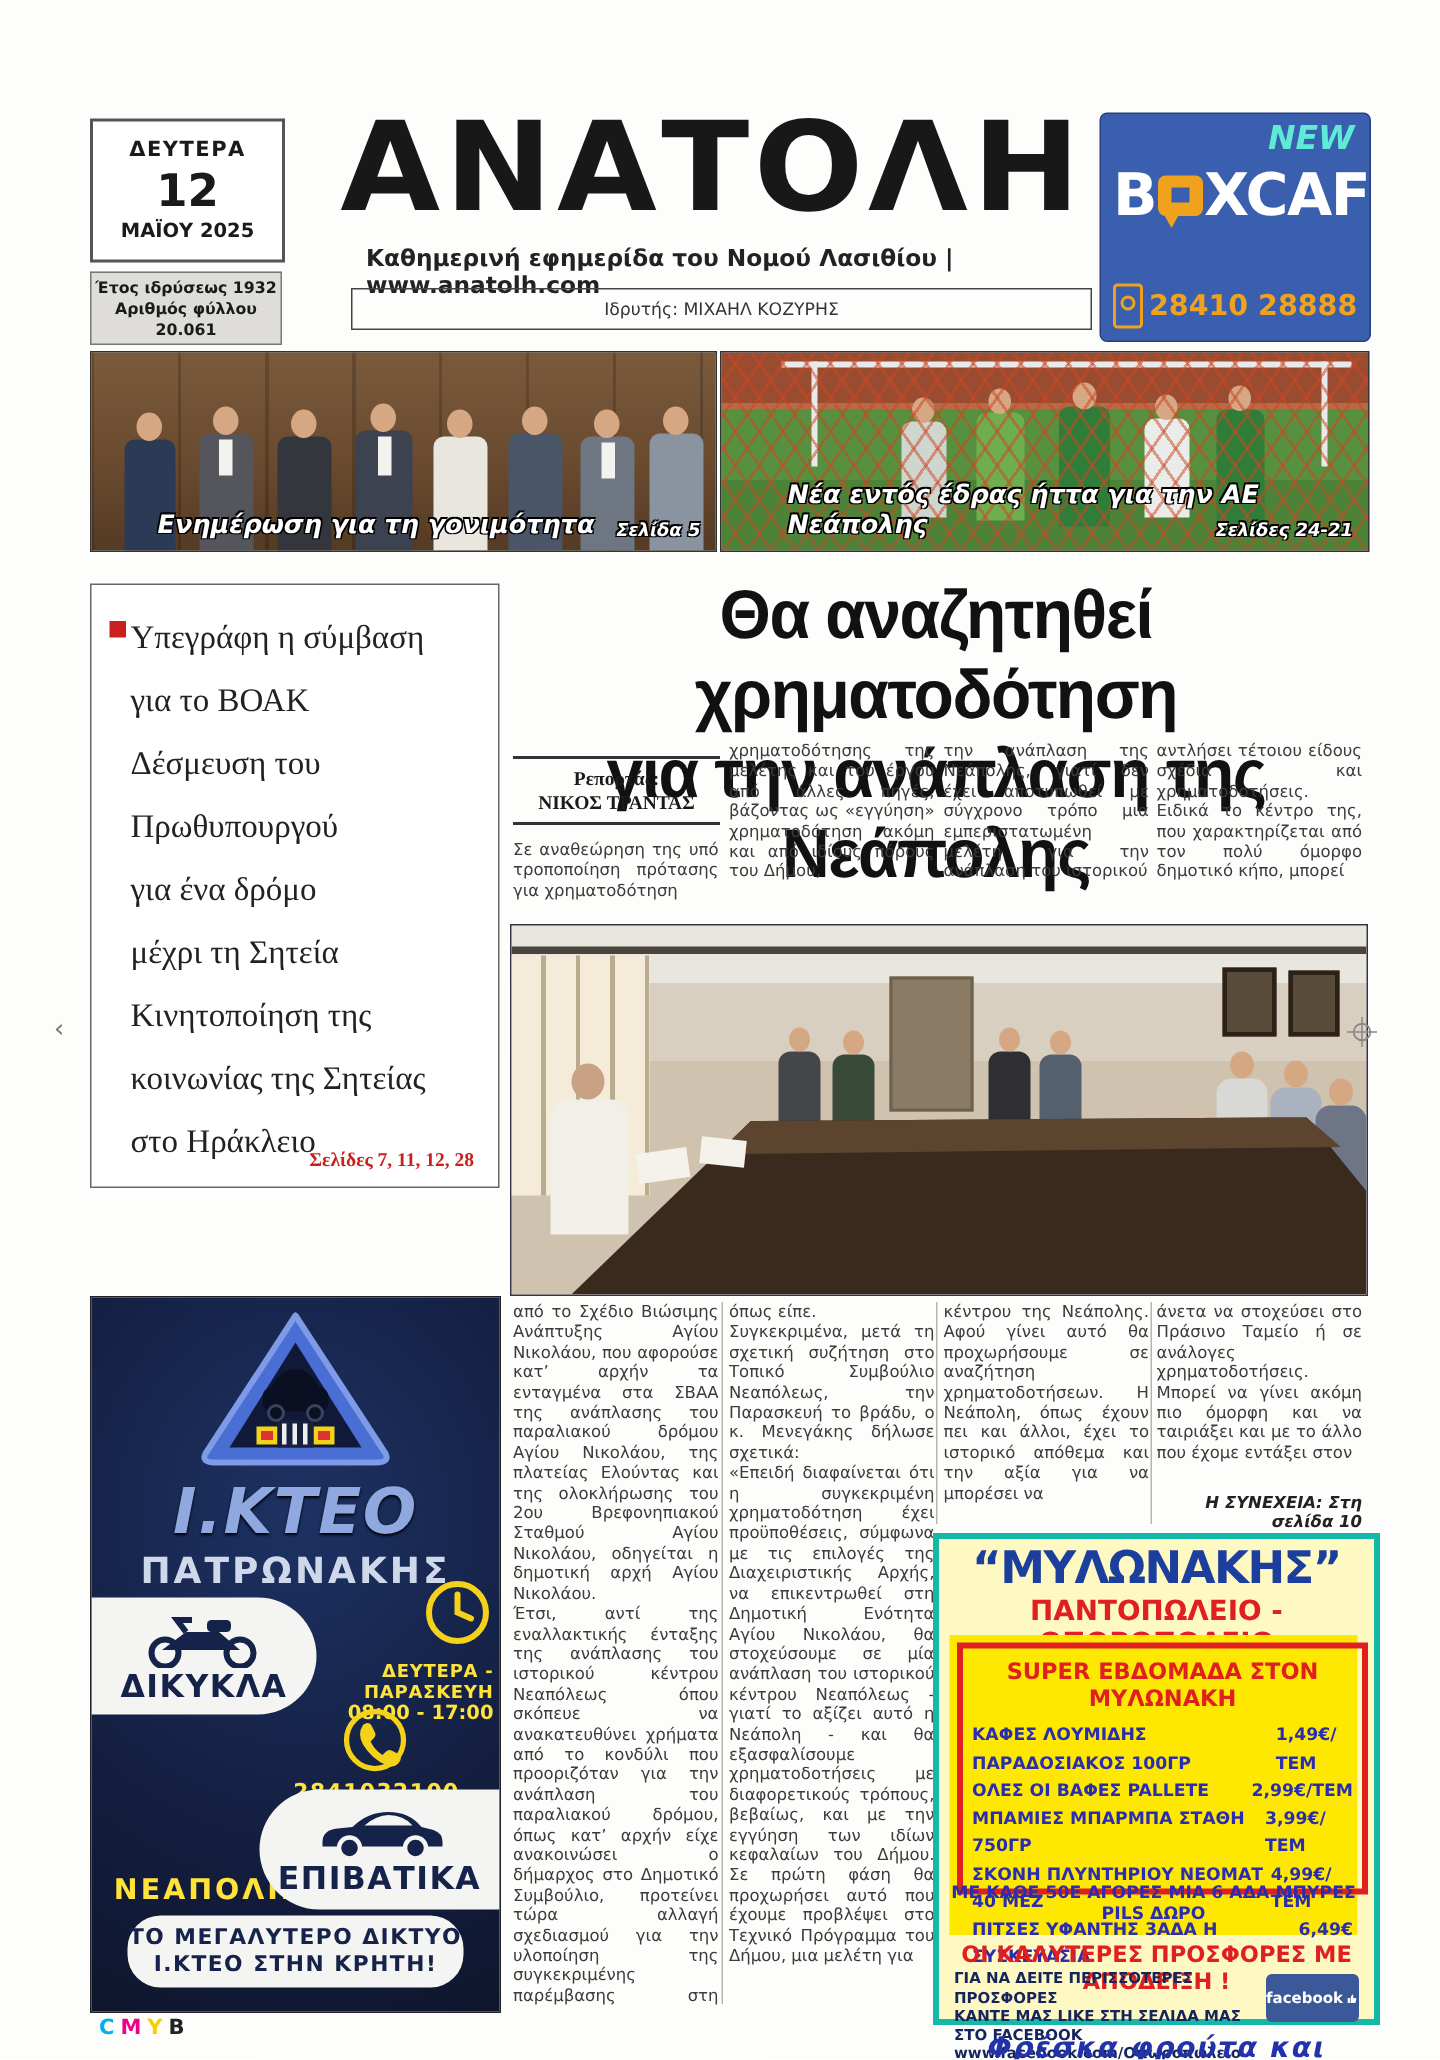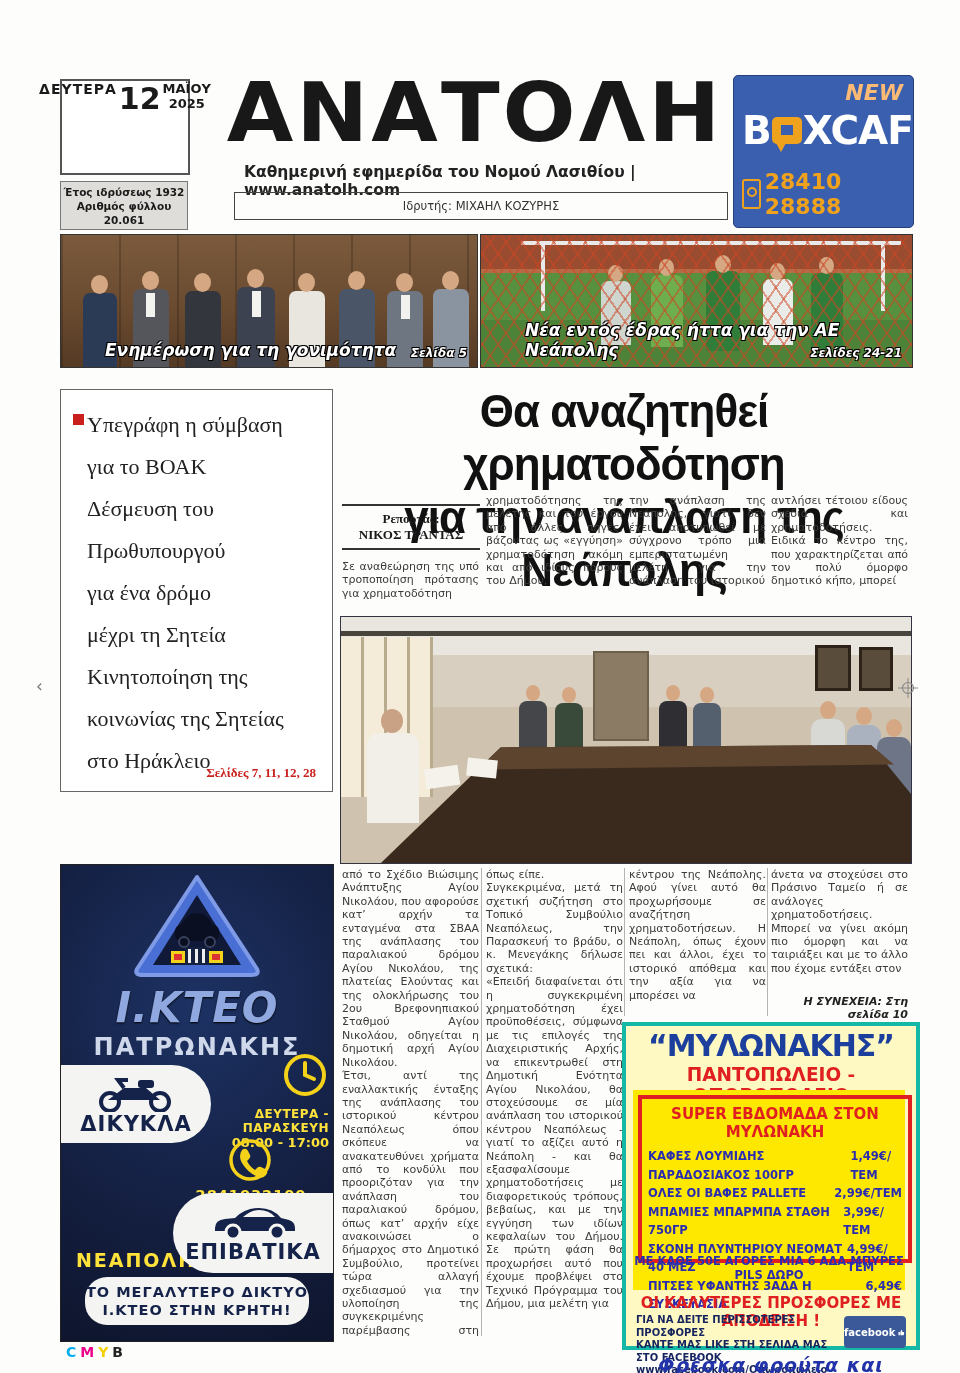--- a/index.html
+++ b/index.html
@@ -2,44 +2,44 @@
 <html><head>
 <meta charset="utf-8">
 <style>
   html,body{margin:0;padding:0;background:#fff;}
   .page{position:relative;width:960px;height:1373px;background:#fdfdfb;overflow:hidden;
         font-family:"DejaVu Sans",sans-serif;color:#1a1a1a;}
   .abs{position:absolute;}
 
   
   .date-box{left:60px;top:79px;width:126px;height:92px;border:2px solid #555;background:#fff;
-            text-align:center;display:flex;flex-direction:row;justify-content:center;gap:2px;}
+            text-align:center;display:flex;flex-direction:column;justify-content:center;gap:2px;}
   .date-box .d1{font-size:14px;font-weight:bold;letter-spacing:1px;}
   .date-box .d2{font-size:30px;font-weight:bold;}
   .date-box .d3{font-size:13px;font-weight:bold;}
   .issue-box{left:60px;top:181px;width:126px;height:47px;border:1px solid #777;background:#deddda;
              text-align:center;display:flex;flex-direction:column;justify-content:center;}
   .issue-box div{font-size:10.5px;font-weight:bold;line-height:14px;}
   .masthead{left:240px;top:64px;width:470px;height:96px;display:flex;align-items:center;justify-content:center;}
   .masthead span{font-size:86px;font-weight:900;letter-spacing:3px;transform:scaleY(.96);
                  font-family:"DejaVu Sans",sans-serif;color:#181818;}
   .subtitle{left:244px;top:163px;width:466px;font-size:15.5px;font-weight:bold;color:#222;}
   .founder-bar{left:234px;top:192px;width:492px;height:26px;border:1px solid #444;
                display:flex;align-items:center;justify-content:center;font-size:11.5px;color:#333;}
   
   .boxcafe{left:733px;top:75px;width:179px;height:151px;background:#3a5fae;border:1px solid #26407c;
            border-radius:5px;overflow:hidden;}
-  .bc-new{position:absolute;right:10px;top:4px;font-size:22px;font-weight:900;font-style:italic;color:#fdba74;}
+  .bc-new{position:absolute;right:10px;top:4px;font-size:22px;font-weight:900;font-style:italic;color:#5eead4;}
   .bc-brand{position:absolute;left:8px;top:32px;display:flex;align-items:center;font-size:39px;font-weight:900;color:#fff;letter-spacing:-1px;}
   .bc-bubble{position:relative;width:30px;height:27px;background:#f0a21c;border-radius:5px;margin:0 1px;}
   .bc-bubble::before{content:"";position:absolute;left:9px;top:8px;width:12px;height:10px;background:#3a5fae;}
   .bc-bubble::after{content:"";position:absolute;left:4px;bottom:-8px;border-left:5px solid transparent;
                     border-right:5px solid transparent;border-top:9px solid #f0a21c;}
   .bc-phone{position:absolute;left:8px;bottom:8px;display:flex;align-items:center;gap:4px;
-            font-size:22px;font-weight:900;color:#f0a21c;}
+            font-size:19px;font-weight:900;color:#f0a21c;}
   .bc-phone-icon{width:16px;height:26px;border:2px solid #f0a21c;border-radius:3px;position:relative;}
   .bc-phone-icon::after{content:"";position:absolute;left:3px;top:6px;width:6px;height:6px;border:2px solid #f0a21c;border-radius:50%;}
 
   
   .photo{border:1px solid #333;overflow:hidden;}
   .photo-left{left:60px;top:234px;width:416px;height:132px;
       background:linear-gradient(180deg,#7b5a3c 0%,#6a4b30 55%,#553a24 100%);}
   .panel-lines{position:absolute;inset:0;background:repeating-linear-gradient(90deg,rgba(0,0,0,.18) 0 2px,transparent 2px 58px);}
   .photo-right{left:480px;top:234px;width:431px;height:132px;
       background:linear-gradient(180deg,#9a4c31 0 34px,#b86a46 34px 38px,#57903f 38px 85px,#4c8338 85px 100%);}

